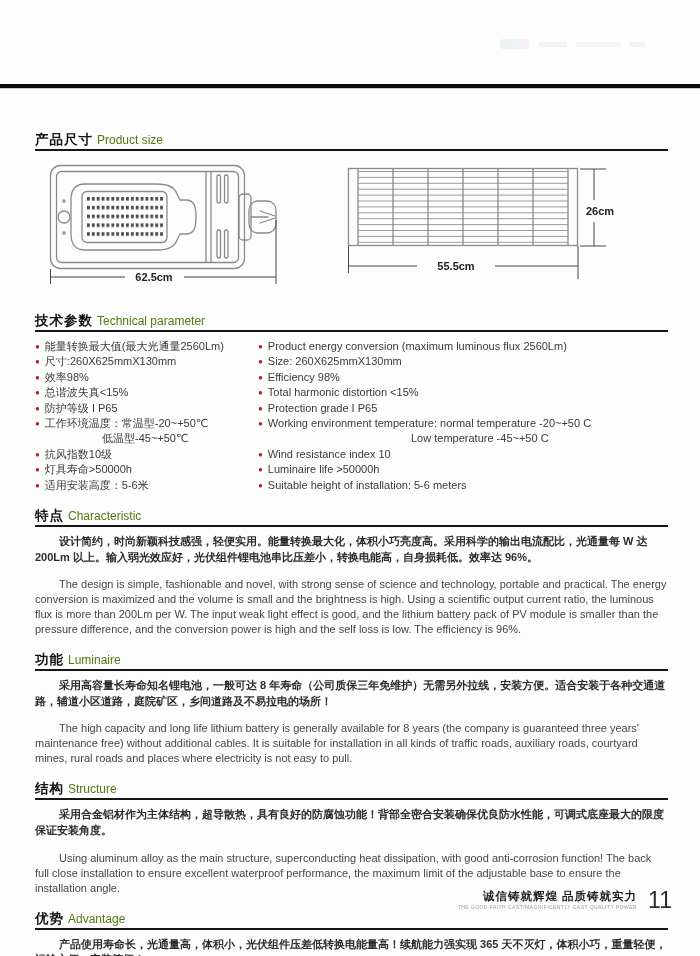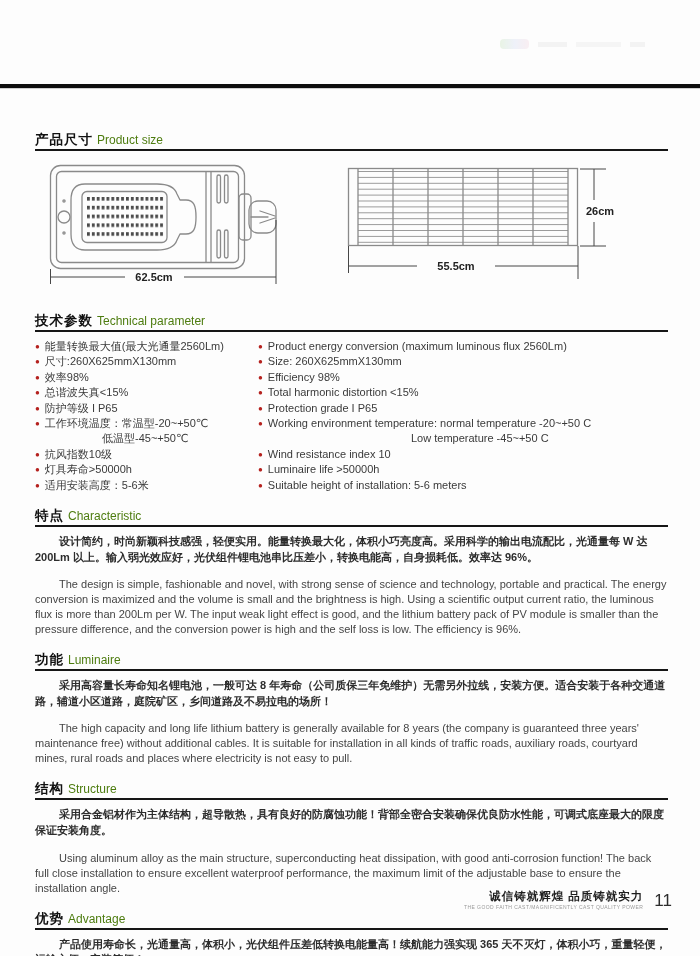--- a/index.html
+++ b/index.html
@@ -38,21 +38,21 @@
   .col-en .li.cont { padding-left:153px; }
 
   .sec { margin-top:14px; }
   .para-cn { font-size:11px; line-height:15.6px; text-indent:24px; font-weight:600; color:#2d2d2d; margin-top:7px; }
   .para-en { font-size:11px; line-height:15px; text-indent:24px; color:#454545; margin-top:12px; }
 
   .footer { position:absolute; top:888px; right:28px; display:flex; align-items:flex-start; }
   .motto { text-align:right; margin-top:2px; }
   .motto-cn { font-size:11.5px; font-weight:bold; color:#1f1f1f; line-height:13px; letter-spacing:1px; }
   .motto-en { font-size:5px; color:#9a9a9a; letter-spacing:.45px; margin-top:1px; }
-  .pagenum { font-size:17px; color:#2c2c2c; line-height:25px; margin-left:11px; font-weight:400; }
+  .pagenum { font-size:23px; color:#2c2c2c; line-height:25px; margin-left:11px; font-weight:400; }
 </style>
 </head>
 <body>
 
 <div class="page">
 
   <div class="watermark">
     <span class="wm-logo"></span>
     <span class="wm-bar1"></span>
     <span class="wm-bar2"></span>

